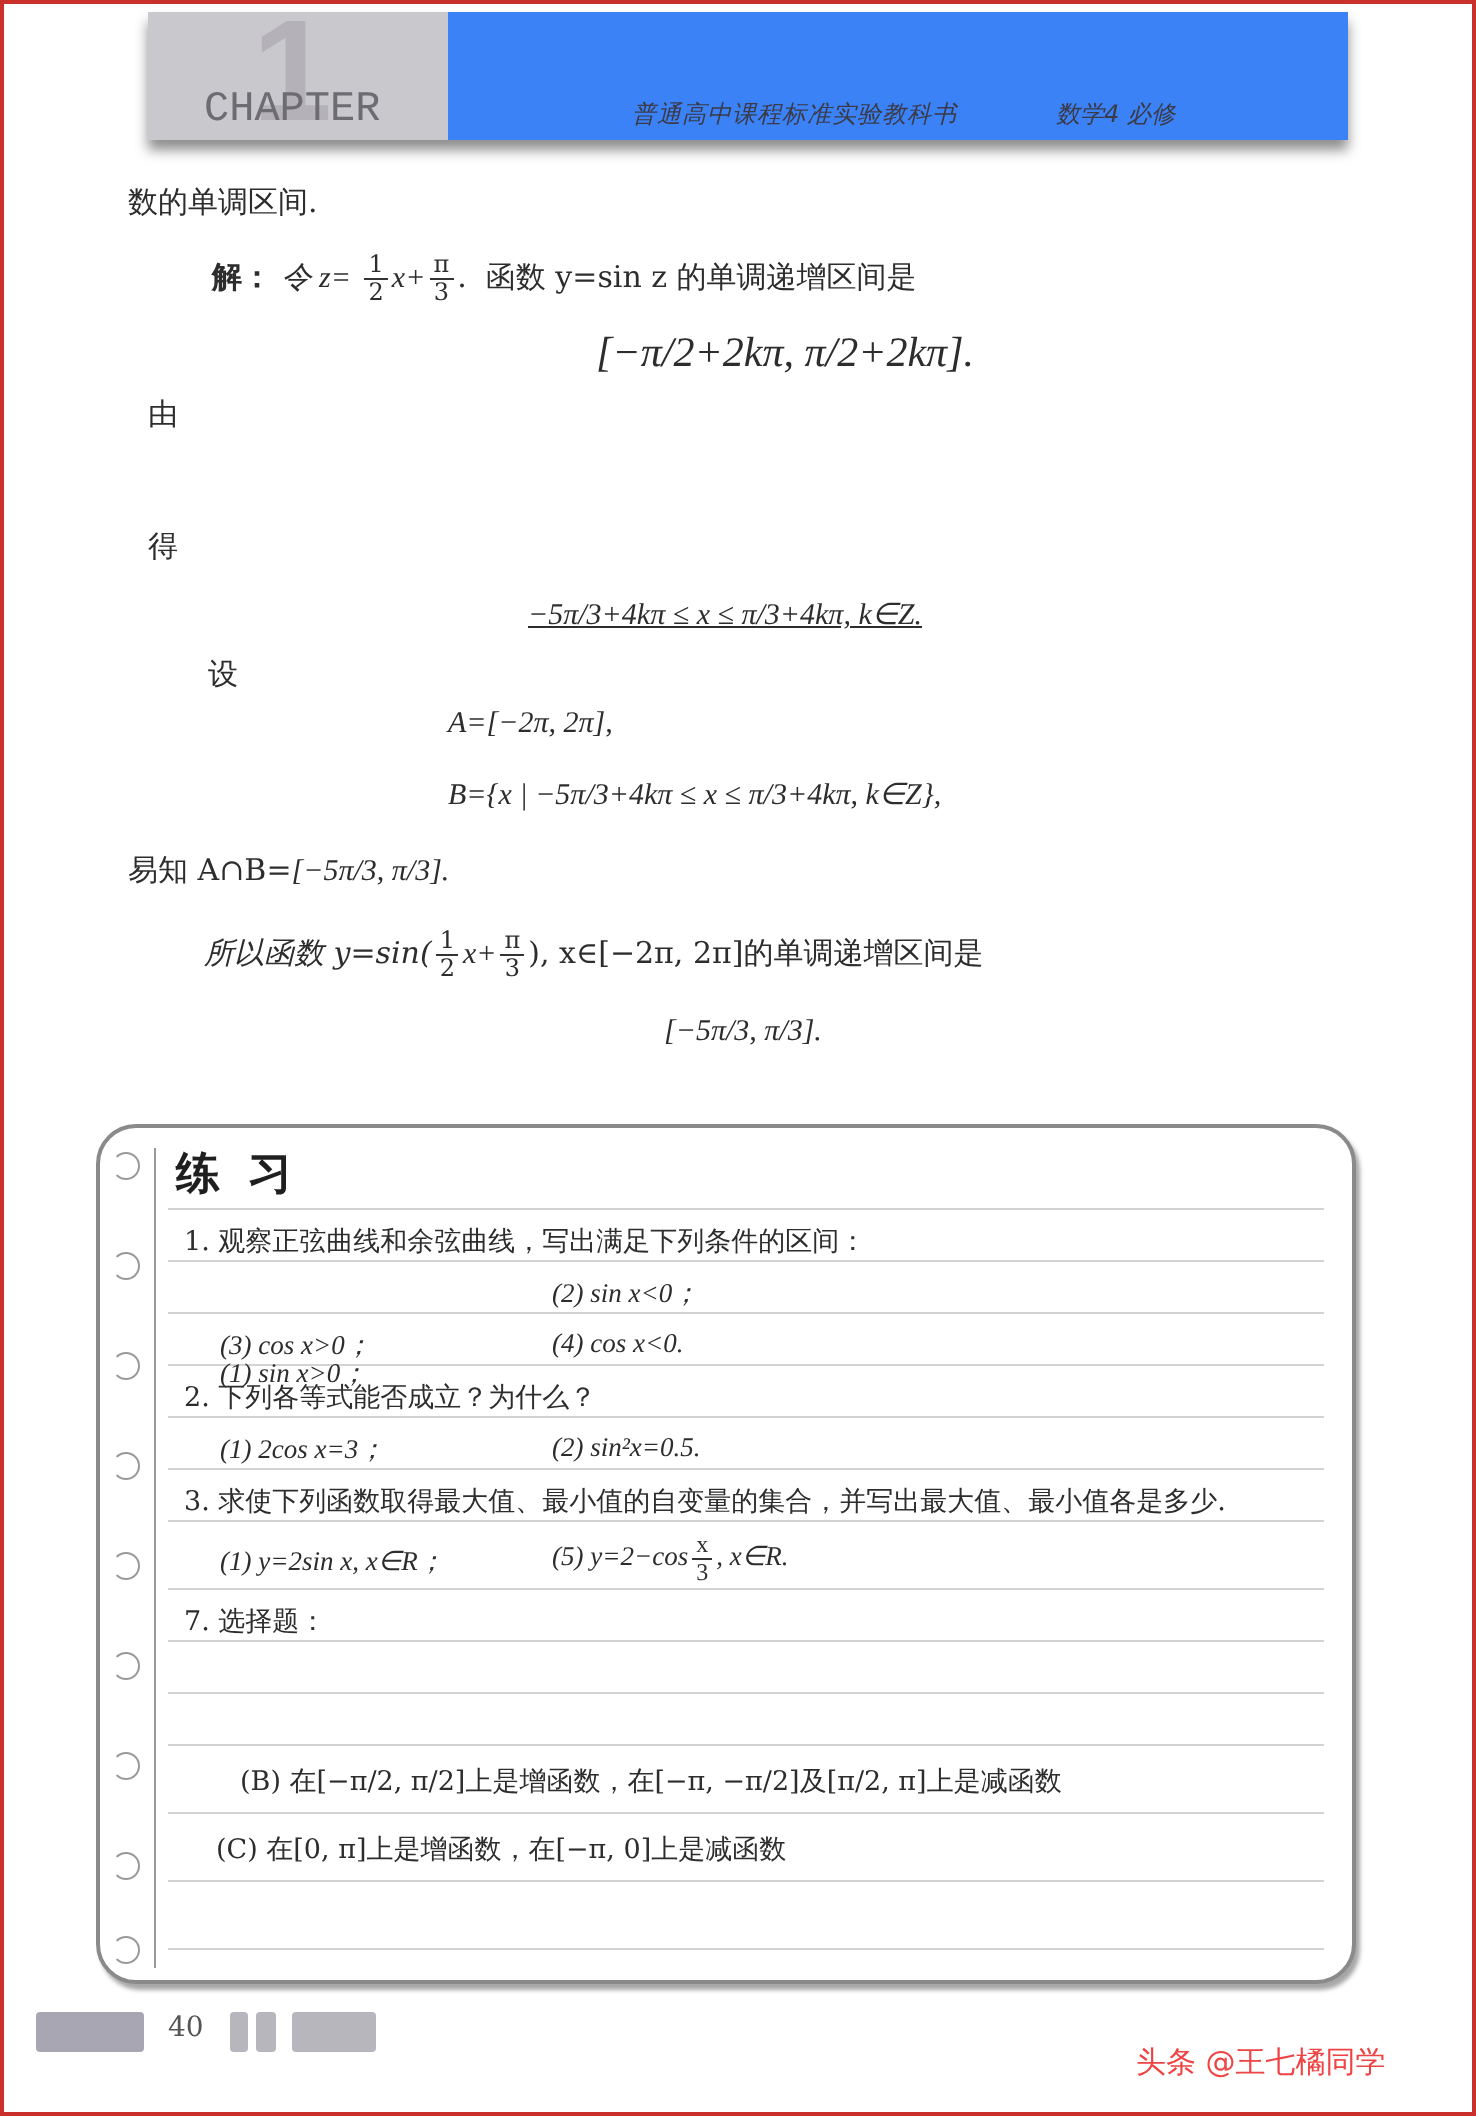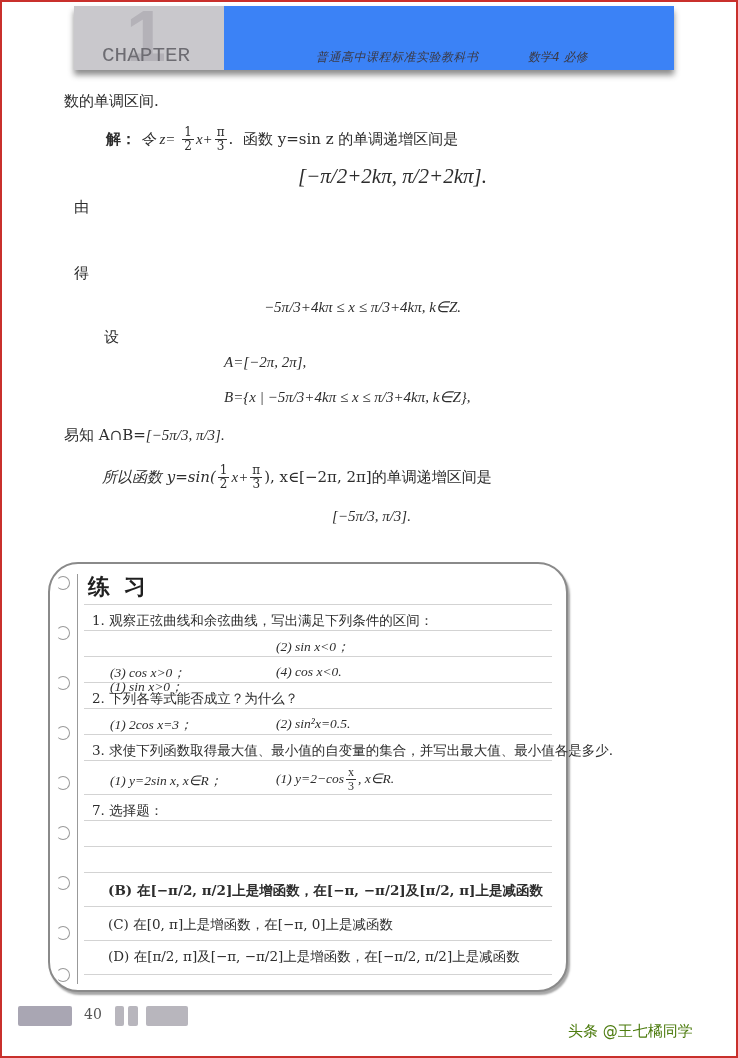--- a/index.html
+++ b/index.html
@@ -50,22 +50,22 @@
   .math { font-family: "Liberation Serif", serif; font-style: italic; }
   .frac {
     display: inline-flex; flex-direction: column; align-items: center;
     vertical-align: middle; font-size: 12px; line-height: 13px; margin: 0 2px;
     font-style: normal;
   }
   .frac .num { border-bottom: 1px solid #333; padding: 0 2px; }
 
   
   .exbox {
-    position: absolute; left: 46px; top: 560px; width: 520px; height: 430px;
-    border: 2px solid #8a8a8a; border-radius: 30px;
+    position: absolute; left: 46px; top: 560px; width: 630px; height: 430px;
+    border: 2px solid #8a8a8a; border-radius: 20px;
     box-shadow: 2px 3px 2px rgba(0,0,0,0.35);
     background: #fff;
   }
   .exbox .spine {
     position: absolute; left: 27px; top: 10px; width: 1px; height: 410px; background: #999;
   }
   .ring {
     position: absolute; left: 6px; width: 14px; height: 14px;
     border: 1.5px solid #999; border-left-color: transparent; border-radius: 50%;
   }
@@ -74,21 +74,21 @@
     position: absolute; left: 38px; top: 8px; font-size: 22px; font-weight: bold;
     font-family: "DejaVu Sans", sans-serif; letter-spacing: 14px; color: #1f1f1f;
   }
   .exline { position: absolute; font-size: 13.5px; white-space: nowrap; color: #2d2d2d; }
 
   
   .foot-block { position: absolute; height: 20px; background: #b8b6bd; border-radius: 2px; }
   .page-num { position: absolute; left: 82px; top: 1004px; font-size: 14px; color: #555; }
   .watermark {
     position: absolute; left: 566px; top: 1020px;
-    font-family: "DejaVu Sans", sans-serif; font-size: 15px; color: #4d7c0f;
+    font-family: "DejaVu Sans", sans-serif; font-size: 15px; color: #ef4444;
   }
 </style>
 </head>
 <body>
 
 <div class="page">
 
   <div class="banner">
     <div class="banner-left">
       <span class="chapter-num">1</span>
@@ -113,21 +113,21 @@
         <span>3</span>
       </span>.&nbsp;
     <span>函数 y=sin z 的单调递增区间是</span>
   </div>
 
   <div class="line math" style="left:296px; top:162px; font-size:21px;">[−π/2+2kπ, π/2+2kπ].</div>
 
   <div class="line" style="left:72px; top:196px;">由</div>
 
   <div class="line" style="left:72px; top:262px;">得</div>
-  <div class="line math" style="left:262px; top:296px;">−5π/3+4kπ ≤ x ≤ π/3+4kπ, k∈Z.</div>
+  <div class="line math" style="left:262px; top:296px;text-decoration:underline;">−5π/3+4kπ ≤ x ≤ π/3+4kπ, k∈Z.</div>
 
   <div class="line" style="left:102px; top:326px;">设</div>
   <div class="line math" style="left:222px; top:352px;">A=[−2π, 2π],</div>
   <div class="line math" style="left:222px; top:386px;">B={x | −5π/3+4kπ ≤ x ≤ π/3+4kπ, k∈Z},</div>
 
   <div class="line" style="left:62px; top:424px;">
     <span>易知 A∩B=</span><span class="math">[−5π/3, π/3].</span>
   </div>
 
   <div class="line" style="left:100px; top:462px;">
@@ -177,30 +177,29 @@
     <div class="exline math" style="left:60px; top:100px;">(3) cos x&gt;0；</div>
     <div class="exline math" style="left:226px; top:100px;">(4) cos x&lt;0.</div>
 
     <div class="exline" style="left:42px; top:126px;">2. 下列各等式能否成立？为什么？</div>
     <div class="exline math" style="left:60px; top:152px;">(1) 2cos x=3；</div>
     <div class="exline math" style="left:226px; top:152px;">(2) sin²x=0.5.</div>
 
     <div class="exline" style="left:42px; top:178px;">3. 求使下列函数取得最大值、最小值的自变量的集合，并写出最大值、最小值各是多少.</div>
     <div class="exline math" style="left:60px; top:208px;">(1) y=2sin x, x∈R；</div>
     <div class="exline math" style="left:226px; top:202px;">
-      <span>(1) y=2−cos</span><span class="frac">
+      <span>(5) y=2−cos</span><span class="frac">
           <span class="num">x</span>
           <span>3</span>
         </span><span>, x∈R.</span>
     </div>
 
     <div class="exline" style="left:42px; top:238px;">7. 选择题：</div>
-    <div class="exline" style="left:58px; top:318px;font-weight:bold;">(B) 在[−π/2, π/2]上是增函数，在[−π, −π/2]及[π/2, π]上是减函数</div>
+    <div class="exline" style="left:70px; top:318px;">(B) 在[−π/2, π/2]上是增函数，在[−π, −π/2]及[π/2, π]上是减函数</div>
     <div class="exline" style="left:58px; top:352px;">(C) 在[0, π]上是增函数，在[−π, 0]上是减函数</div>
-    <div class="exline" style="left:58px; top:384px;">(D) 在[π/2, π]及[−π, −π/2]上是增函数，在[−π/2, π/2]上是减函数</div>
   </div>
 
   <div class="foot-block" style="left:16px; top:1004px; width:54px; background:#a9a6b3;"></div>
   <div class="page-num">40</div>
   <div class="foot-block" style="left:113px; top:1004px; width:9px;"></div>
   <div class="foot-block" style="left:126px; top:1004px; width:10px;"></div>
   <div class="foot-block" style="left:144px; top:1004px; width:42px;"></div>
 
   <div class="watermark">头条 @王七橘同学</div>
 </div>

